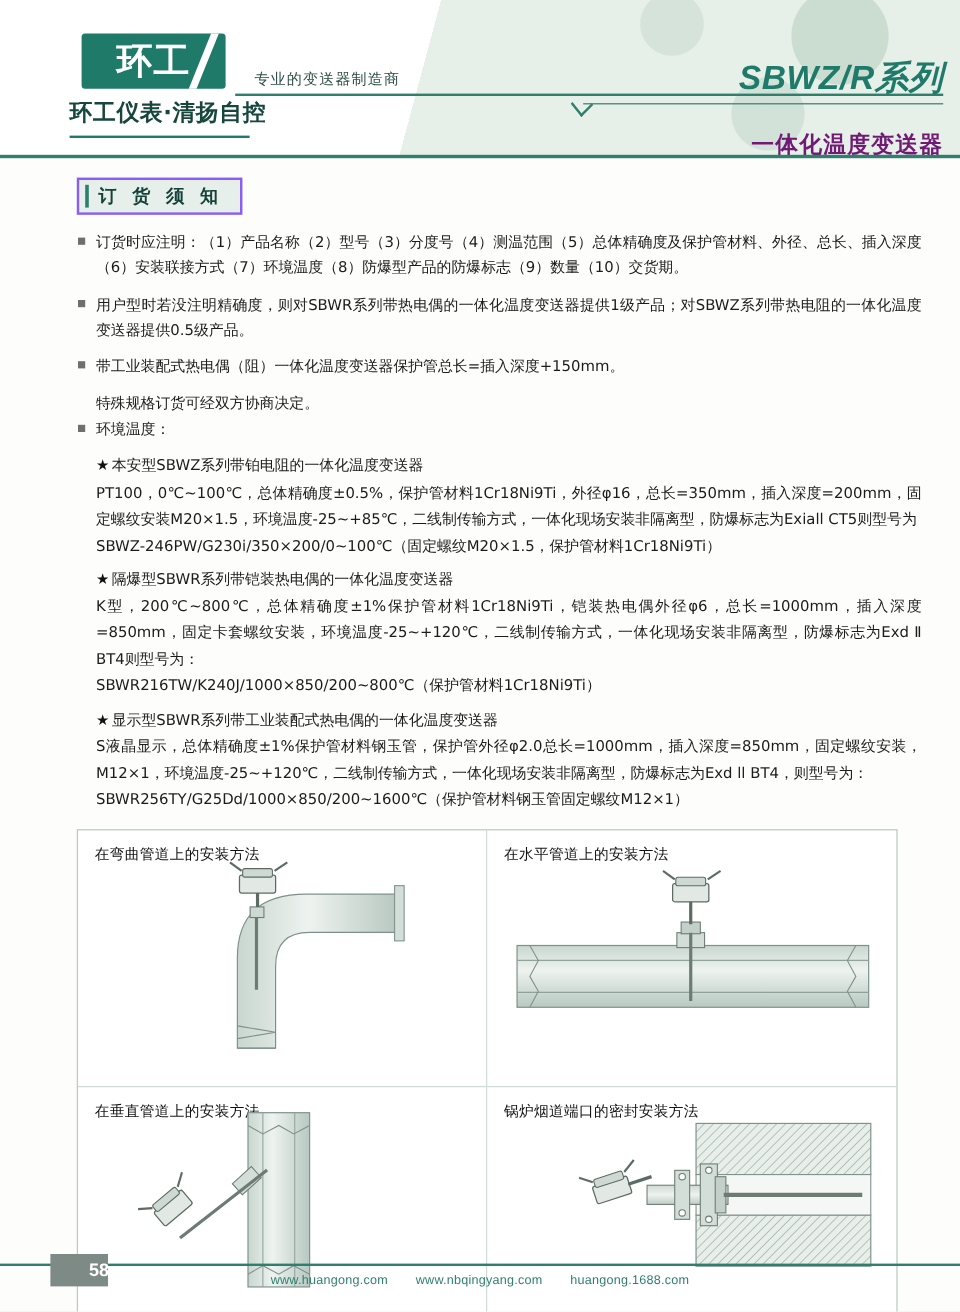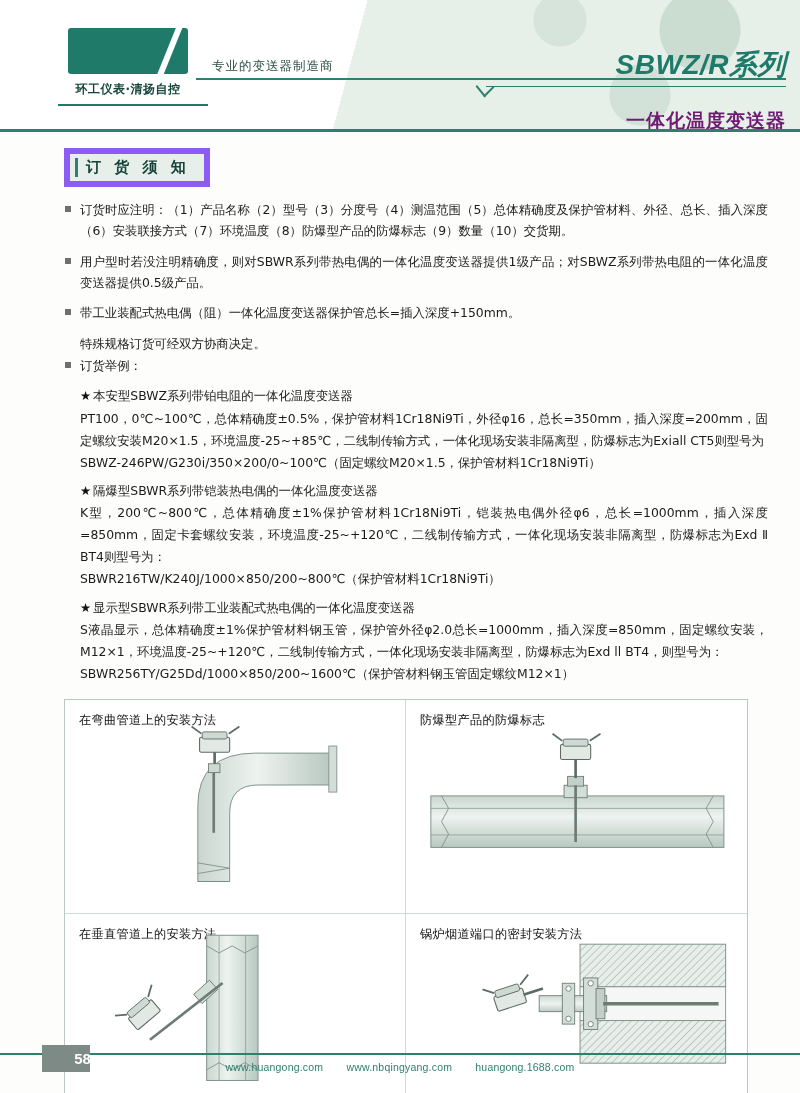--- a/index.html
+++ b/index.html
@@ -61,21 +61,21 @@
   }
   .logo-mark .slash {
     position: absolute;
     right: 16px; top: -6px;
     width: 6px; height: 62px;
     background: #fff;
     transform: rotate(22deg);
   }
   .logo-sub {
     margin-top: 7px;
-    font-size: 12px;
+    font-size: 19px;
     color: #17463d;
     font-weight: bold;
     letter-spacing: 0.5px;
     white-space: nowrap;
   }
   .logo-rule {
     width: 150px; height: 2px;
     background: #1f7a6a;
     margin: 6px auto 0;
   }
@@ -134,21 +134,21 @@
     width: 800px; height: 3px;
     background: linear-gradient(90deg,#2f7f6e 0 62%, #2f7f6e 100%);
   }
 
   
   .sect-title {
     display: inline-block;
     position: relative;
     padding: 4px 14px 4px 16px;
     background: #e6efe9;
-    border: 6px solid #8b5cf6;
+    border: 2px solid #8b5cf6;
     font-size: 15px;
     font-weight: bold;
     color: #14423a;
     letter-spacing: 4px;
   }
   .sect-title:before {
     content: "";
     position: absolute;
     left: 5px; top: 4px; bottom: 4px;
     width: 3px;
@@ -264,20 +264,21 @@
 </head>
 <body>
 
 <div class="page">
 
   <div class="header">
     <div class="header-green"></div>
 
     <div class="logo-box">
       <div class="logo-mark">
+        <div class="glyph zh">环工</div>
         <div class="slash"></div>
       </div>
       <div class="logo-sub zh">环工仪表·清扬自控</div>
       <div class="logo-rule"></div>
     </div>
 
     <div class="header-slogan zh">专业的变送器制造商</div>
     <div class="header-line1"></div>
     <div class="header-line2"></div>
     <div class="header-notch"></div>
@@ -291,21 +292,21 @@
 
   <div class="sect-wrap">
     <span class="sect-title zh">订 货 须 知</span>
   </div>
 
   <div class="notes">
     <div class="note-li zh">订货时应注明：（1）产品名称（2）型号（3）分度号（4）测温范围（5）总体精确度及保护管材料、外径、总长、插入深度（6）安装联接方式（7）环境温度（8）防爆型产品的防爆标志（9）数量（10）交货期。</div>
     <div class="note-li zh">用户型时若没注明精确度，则对SBWR系列带热电偶的一体化温度变送器提供1级产品；对SBWZ系列带热电阻的一体化温度变送器提供0.5级产品。</div>
     <div class="note-li zh">带工业装配式热电偶（阻）一体化温度变送器保护管总长=插入深度+150mm。</div>
     <div class="note-plain zh">特殊规格订货可经双方协商决定。</div>
-    <div class="note-li zh">订货举例：</div>
+    <div class="note-li zh">环境温度：</div>
 
     <div class="ex-head zh"><span class="star">★</span><span>本安型SBWZ系列带铂电阻的一体化温度变送器</span></div>
     <div class="ex-body zh">PT100，0℃~100℃，总体精确度±0.5%，保护管材料1Cr18Ni9Ti，外径φ16，总长=350mm，插入深度=200mm，固定螺纹安装M20×1.5，环境温度-25~+85℃，二线制传输方式，一体化现场安装非隔离型，防爆标志为Exiall CT5则型号为</div>
     <div class="ex-body zh">SBWZ-246PW/G230i/350×200/0~100℃（固定螺纹M20×1.5，保护管材料1Cr18Ni9Ti）</div>
 
     <div class="ex-head zh"><span class="star">★</span><span>隔爆型SBWR系列带铠装热电偶的一体化温度变送器</span></div>
     <div class="ex-body zh">K型，200℃~800℃，总体精确度±1%保护管材料1Cr18Ni9Ti，铠装热电偶外径φ6，总长=1000mm，插入深度=850mm，固定卡套螺纹安装，环境温度-25~+120℃，二线制传输方式，一体化现场安装非隔离型，防爆标志为Exd Ⅱ BT4则型号为：</div>
     <div class="ex-body zh">SBWR216TW/K240J/1000×850/200~800℃（保护管材料1Cr18Ni9Ti）</div>
 
     <div class="ex-head zh"><span class="star">★</span><span>显示型SBWR系列带工业装配式热电偶的一体化温度变送器</span></div>
@@ -342,21 +343,21 @@
             <rect x="0" y="8" width="34" height="17" rx="2" fill="#e2e9e5" stroke="#5d6b65" stroke-width="1.2"></rect>
             <rect x="3" y="2" width="28" height="8" rx="2" fill="#cfd9d4" stroke="#5d6b65" stroke-width="1"></rect>
             <line x1="17" y1="25" x2="17" y2="38" stroke="#5d6b65" stroke-width="3"></line>
             <line x1="33" y1="4" x2="45" y2="-4" stroke="#5d6b65" stroke-width="2"></line>
             <line x1="2" y1="4" x2="-9" y2="-4" stroke="#5d6b65" stroke-width="2"></line>
           </g>
         </svg>
       </div>
 
       <div class="cell">
-        <div class="cell-label zh">防爆型产品的防爆标志</div>
+        <div class="cell-label zh">在水平管道上的安装方法</div>
         <svg class="fig" viewBox="0 0 384 214">
           <defs>
             <linearGradient id="g2" x1="0" y1="0" x2="0" y2="1">
               <stop offset="0" stop-color="#c9d6cf"></stop>
                 <stop offset="0.4" stop-color="#eef3f0"></stop>
                 <stop offset="1" stop-color="#b8c8c1"></stop>
             </linearGradient>
           </defs>
           <rect x="28" y="108" width="330" height="58" fill="url(#g2)" stroke="#7d918a" stroke-width="1.1"></rect>
           <line x1="28" y1="122" x2="358" y2="122" stroke="#8fa39b" stroke-width="1"></line>

